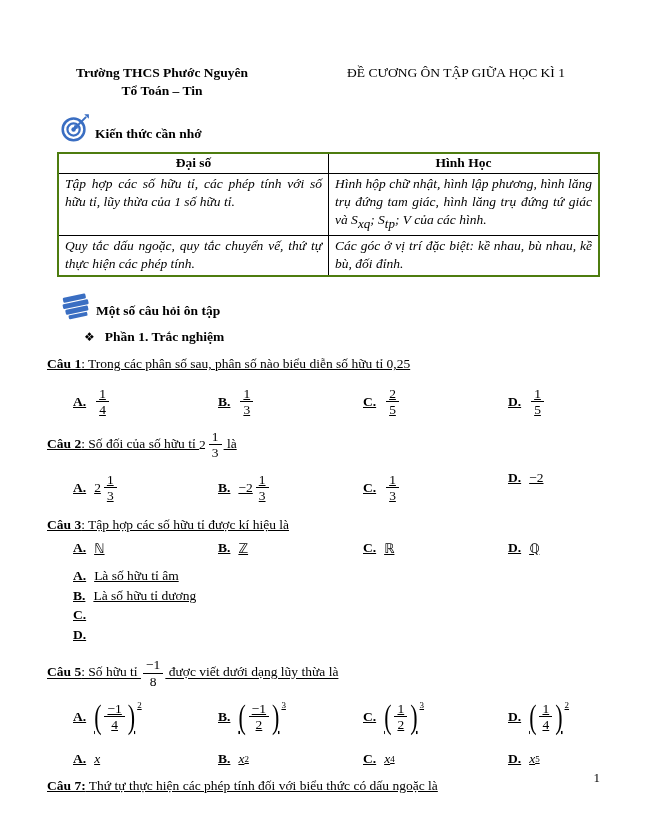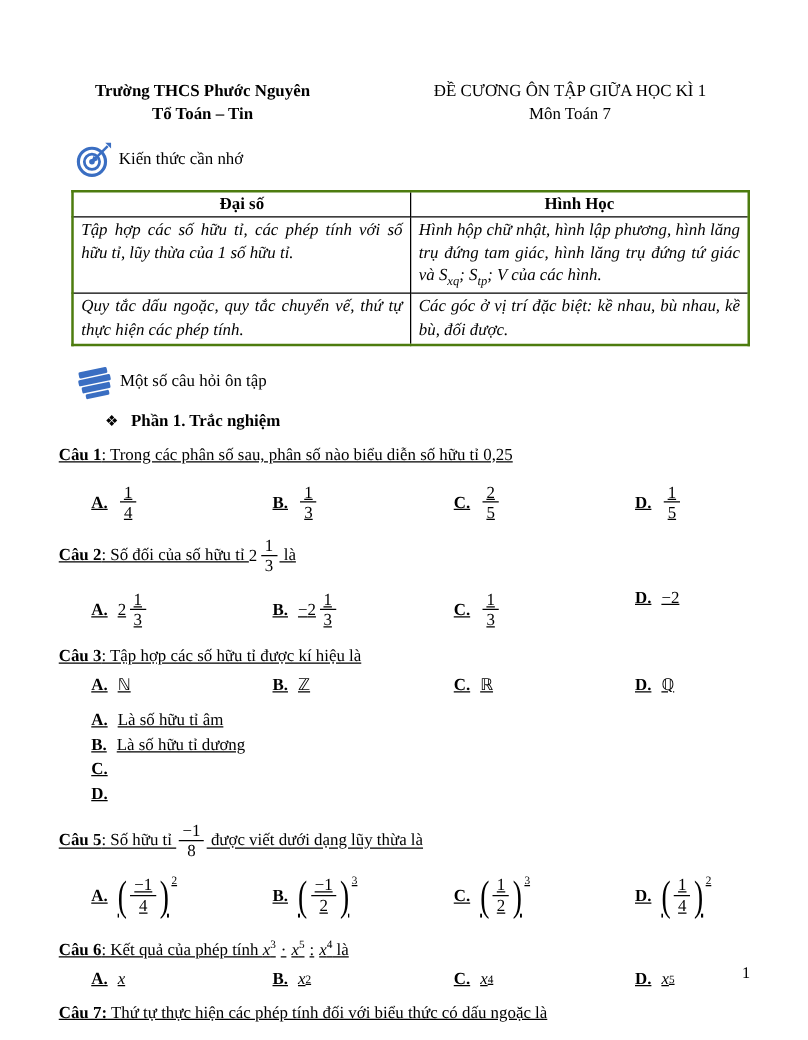--- a/index.html
+++ b/index.html
@@ -12,40 +12,40 @@
     font-family: "Liberation Serif", "DejaVu Serif", "DejaVu Sans", serif;
     font-size: 13.5px;
     color: #000000;
     overflow: hidden;
   }
   
   .doc-header { display: flex; padding-top: 17px; line-height: 1.32; margin-top: 47px; }
   .header-left { width: 260px; margin-left: 32px; text-align: center; font-weight: bold; }
   .header-right { width: 320px; margin-left: 4px; text-align: center; font-weight: normal; }
   
-  .icon-heading { display: flex; align-items: center; margin-left: 60px; font-weight: normal; }
+  .icon-heading { display: flex; align-items: flex-end; margin-left: 60px; font-weight: bold; }
   .icon-heading .ih-text { padding-bottom: 1px; margin-left: 4px; }
   .heading-knowledge { margin-top: 12px; }
   .heading-questions { margin-top: 15px; }
   
   table.kb-table {
     border-collapse: collapse;
     margin: 9px 0 0 57px;
     width: 543px;
     border: 2px solid #4d7c0f;
   }
   .kb-table th, .kb-table td {
     border: 1px solid #000;
     width: 50%;
     vertical-align: top;
     line-height: 1.35;
   }
   .kb-table th { font-weight: bold; text-align: center; padding: 0 4px 1px; }
   .kb-table td { font-style: italic; text-align: justify; padding: 1px 6px 2px; }
-  .kb-table sub { font-size: 10px; margin-top: 38px; }
+  .kb-table sub { font-size: 13px; margin-top: 38px; }
   
   .part-heading { margin: 9px 0 0 84px; font-weight: bold; display: flex; align-items: baseline; }
   .part-heading .bullet { margin-right: 10px; font-size: 12px; }
   
   .question { margin-left: 47px; margin-right: 40px; text-decoration: underline; }
   .q-stem { line-height: 1.4; }
   .q-label { font-weight: bold; }
   .q1 { margin-top: 10px; }
   .q2 { margin-top: 6px; }
   .q3 { margin-top: 4px; }
@@ -105,21 +105,20 @@
 
 <div class="page">
 
   <div class="doc-header">
     <div class="header-left">
       <div>Trường THCS Phước Nguyên</div>
       <div>Tổ Toán – Tin</div>
     </div>
     <div class="header-right">
       <div>ĐỀ CƯƠNG ÔN TẬP GIỮA HỌC KÌ 1</div>
-      <div>Môn Toán 7</div>
     </div>
   </div>
 
   <div class="icon-heading heading-knowledge">
     <span class="icon-box">
       <svg width="31" height="31" viewBox="0 0 32 32">
         <circle cx="14" cy="18" r="11.2" fill="none" stroke="#3a6ec2" stroke-width="2.6"></circle>
         <circle cx="14" cy="18" r="6.3" fill="none" stroke="#3a6ec2" stroke-width="2.3"></circle>
         <circle cx="14" cy="18" r="2.3" fill="#3a6ec2"></circle>
         <line x1="15" y1="17" x2="27" y2="5" stroke="#3a6ec2" stroke-width="2"></line>
@@ -135,21 +134,21 @@
         <tr>
       <th>Đại số</th>
       <th>Hình Học</th>
     </tr>
     <tr>
       <td>Tập hợp các số hữu tỉ, các phép tính với số hữu tỉ, lũy thừa của 1 số hữu tỉ.</td>
       <td><span>Hình hộp chữ nhật, hình lập phương, hình lăng trụ đứng tam giác, hình lăng trụ đứng tứ giác và S</span><sub>xq</sub><span>; S</span><sub>tp</sub><span>; V của các hình.</span></td>
     </tr>
     <tr>
       <td>Quy tắc dấu ngoặc, quy tắc chuyển vế, thứ tự thực hiện các phép tính.</td>
-      <td>Các góc ở vị trí đặc biệt: kề nhau, bù nhau, kề bù, đối được.</td>
+      <td>Các góc ở vị trí đặc biệt: kề nhau, bù nhau, kề bù, đối đỉnh.</td>
     </tr>
   </tbody>
     </table>
 
   <div class="icon-heading heading-questions">
     <span class="icon-box">
       <svg width="32" height="28" viewBox="0 0 32 28">
         <g transform="rotate(-12 16 14)" fill="#3a6ec2">
           <rect x="4.5" y="3.5" width="23" height="5" rx="1.2"></rect>
           <rect x="3" y="9.6" width="26" height="5" rx="1.2"></rect>
@@ -336,21 +335,20 @@
               <span class="den">4</span>
             </span>
             <span class="paren r">)</span>
             <span class="exp">2</span>
           </span>
         </span>
     </div>
   </div>
 
   <div class="question q6">
-    <div class="q-stem"><span class="q-label">Câu 6</span><span>: Kết quả của phép tính </span><span class="mvar">x</span><span class="msup">3</span><span class="mop">·</span><span class="mvar">x</span><span class="msup">5</span><span class="mop">:</span><span class="mvar">x</span><span class="msup">4</span><span> là</span></div>
     <div class="options-row flat">
       <span class="opt">
           <span class="opt-label">A.</span>
           <span class="mvar">x</span>
         </span>
       <span class="opt">
           <span class="opt-label">B.</span>
           <span class="mvar">x</span>
           <span class="msup">2</span>
         </span>

